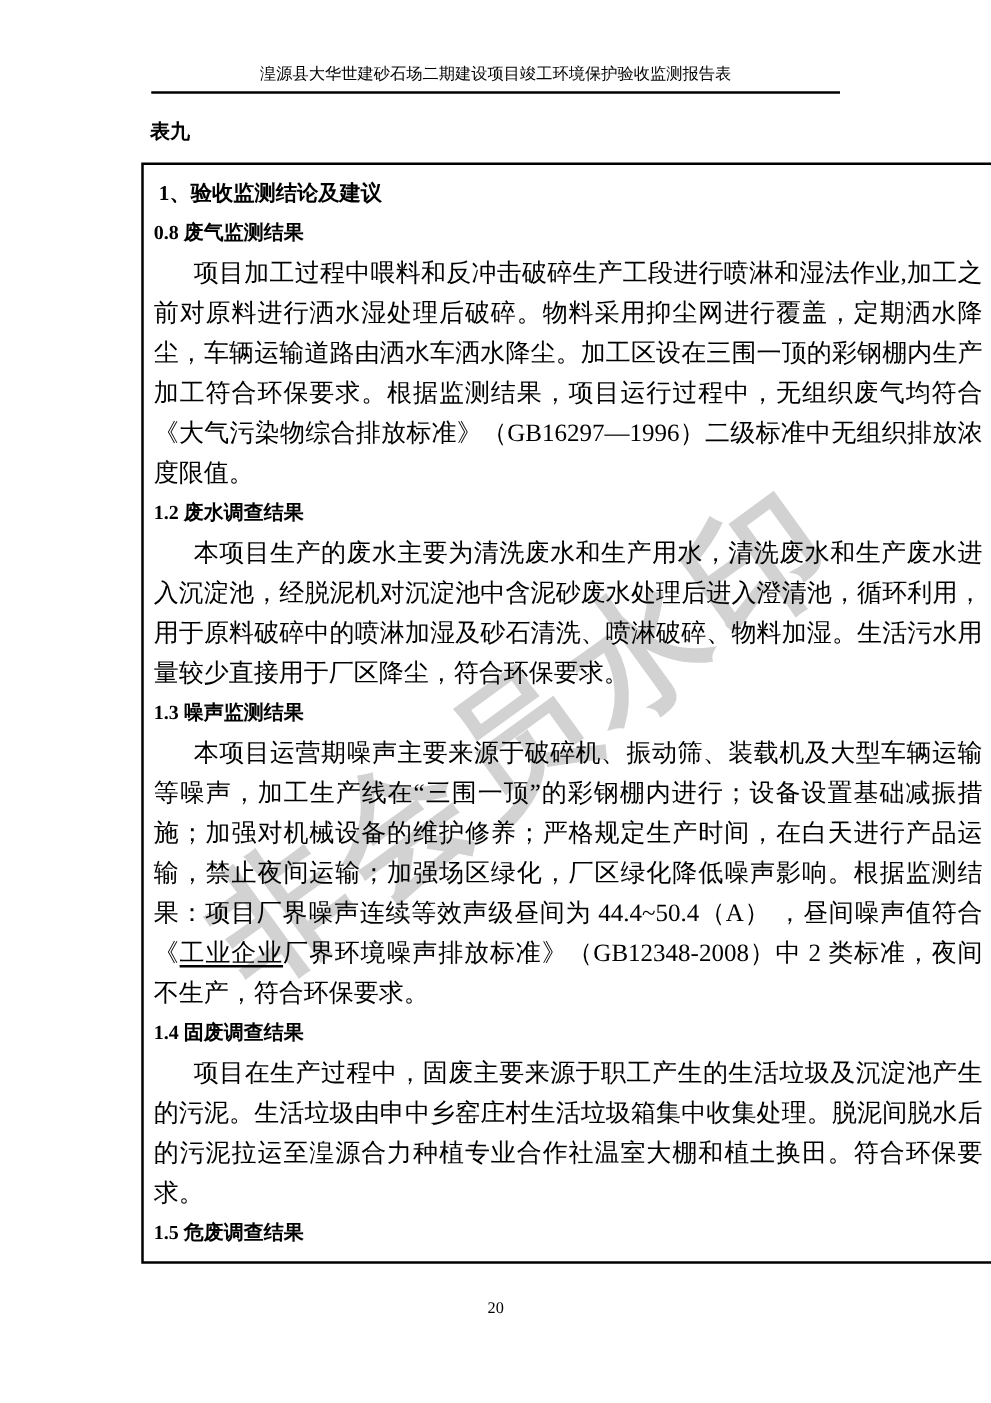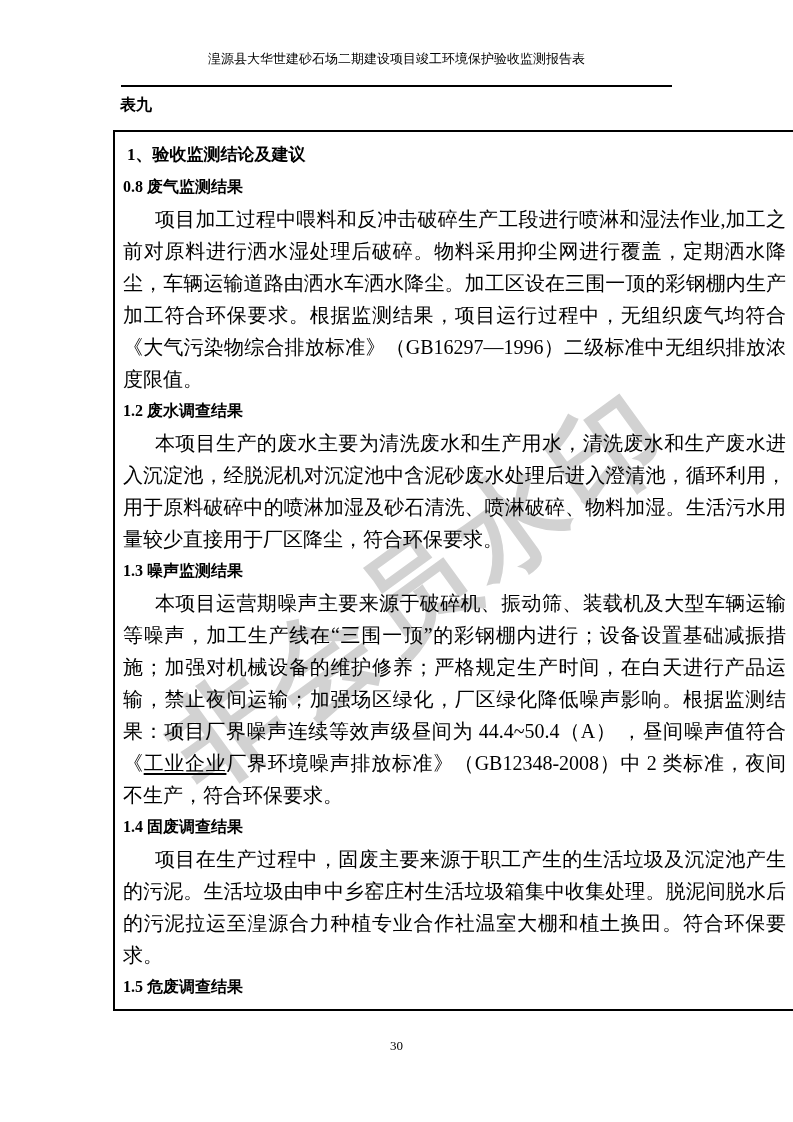--- a/index.html
+++ b/index.html
@@ -38,21 +38,21 @@
     position: relative;
     z-index: 1;
   }
   .doc-header {
     position: absolute;
     left: 121px;
     top: 50px;
     width: 551px;
     text-align: center;
     font-size: 13px;
-    padding-bottom: 17px;
+    padding-bottom: 5px;
     border-bottom: 2px solid #000000;
   }
   .table-label {
     position: absolute;
     left: 120px;
     top: 95px;
     font-size: 16px;
     font-weight: bold;
     text-align: center;
   }
@@ -125,16 +125,16 @@
       <div class="sec-heading">1.3 噪声监测结果</div>
       <p class="body-par"><span>本项目运营期噪声主要来源于破碎机、振动筛、装载机及大型车辆运输等噪声，加工生产线在“三围一顶”的彩钢棚内进行；设备设置基础减振措施；加强对机械设备的维护修养；严格规定生产时间，在白天进行产品运输，禁止夜间运输；加强场区绿化，厂区绿化降低噪声影响。根据监测结果：项目厂界噪声连续等效声级昼间为 44.4~50.4（A） ，昼间噪声值符合《</span><span class="u">工业企业</span><span>厂界环境噪声排放标准》（GB12348-2008）中 2 类标准，夜间不生产，符合环保要求。</span></p>
 
       <div class="sec-heading">1.4 固废调查结果</div>
       <p class="body-par">项目在生产过程中，固废主要来源于职工产生的生活垃圾及沉淀池产生的污泥。生活垃圾由申中乡窑庄村生活垃圾箱集中收集处理。脱泥间脱水后的污泥拉运至湟源合力种植专业合作社温室大棚和植土换田。符合环保要求。</p>
 
       <div class="sec-heading">1.5 危废调查结果</div>
 
     </div>
 
-    <div class="page-number">30</div>
+    <div class="page-number">20</div>
 
   </div>
 </div>
 
 </body></html>

